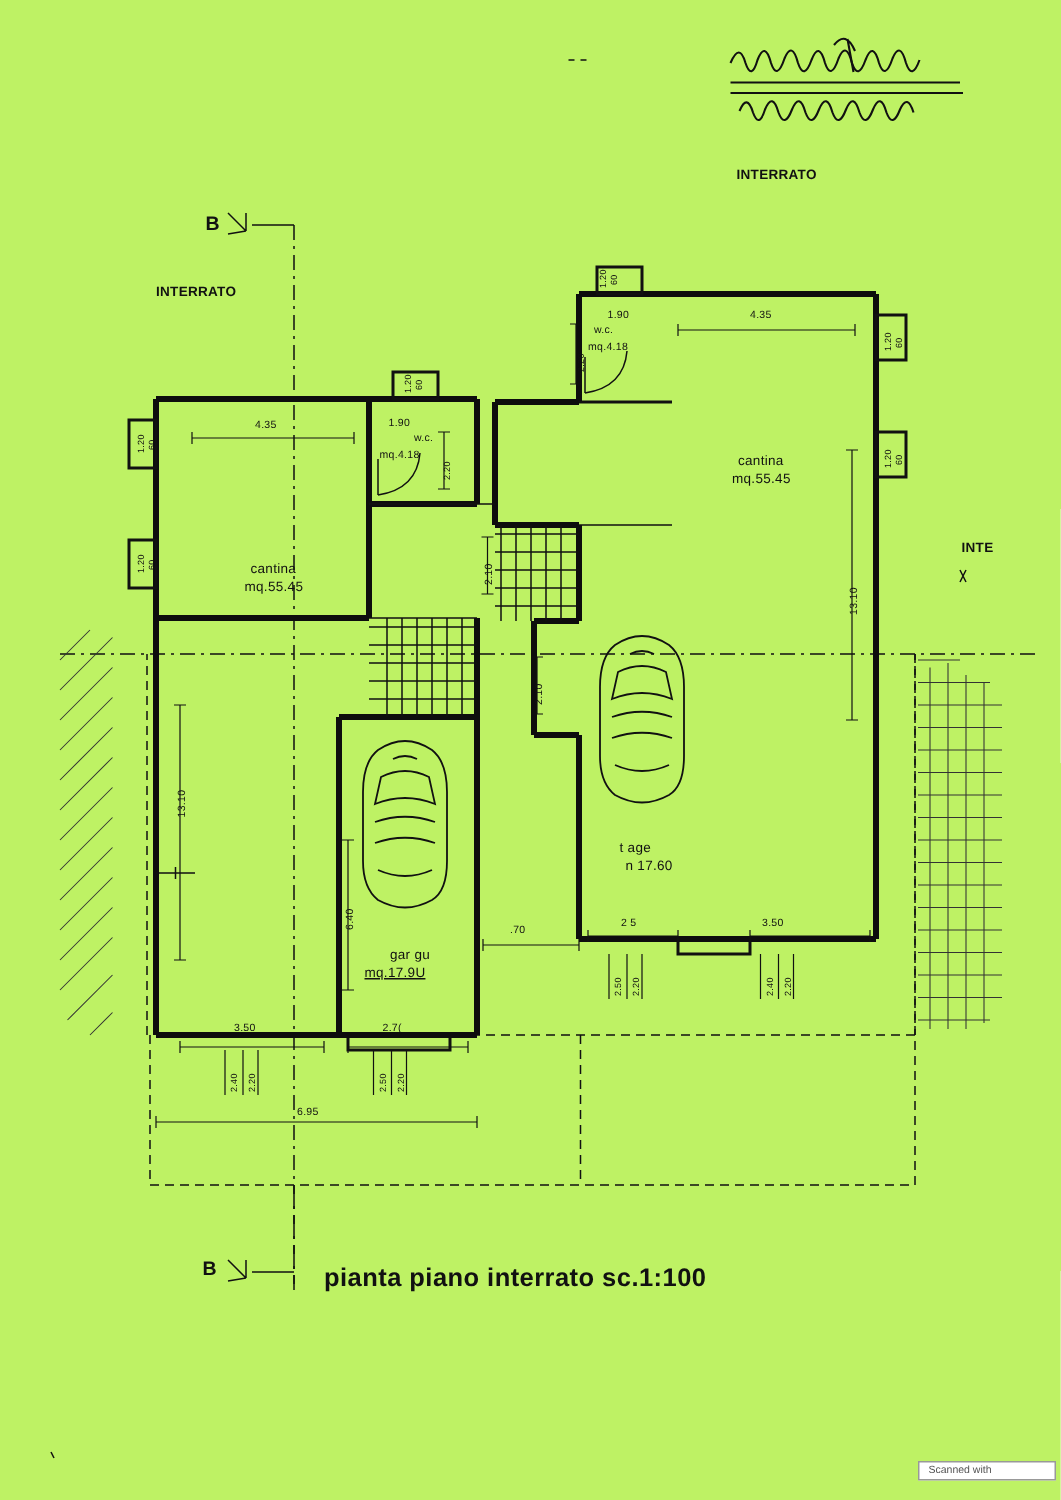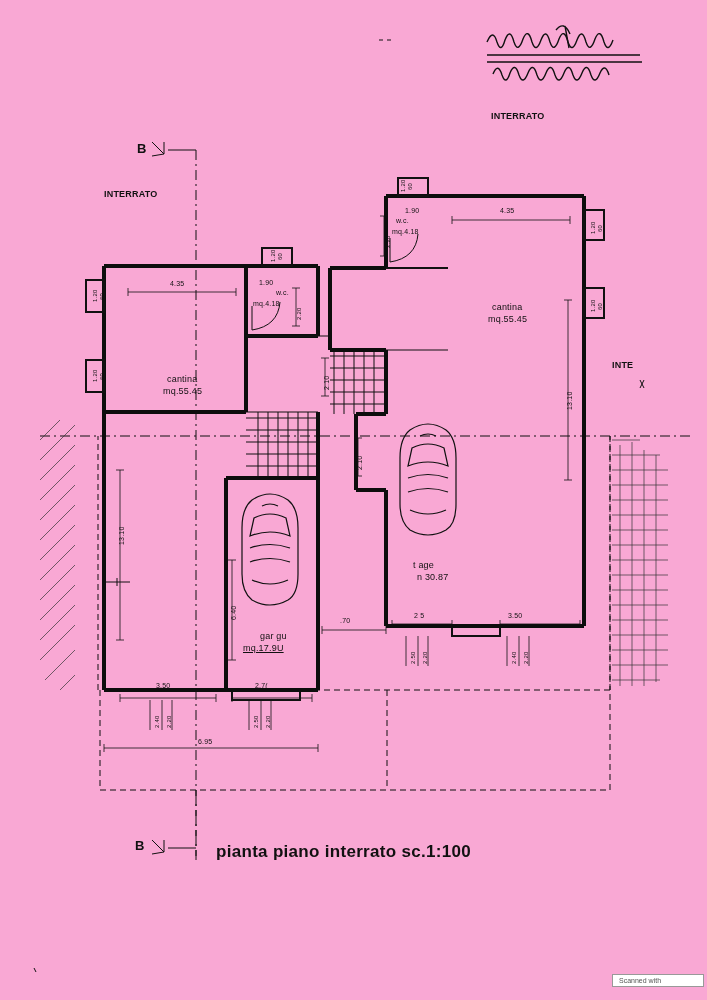--- a/index.html
+++ b/index.html
@@ -1,21 +1,21 @@
 <!DOCTYPE html>
 <html><head>
 <meta charset="utf-8">
 <style>
   html,body{margin:0;padding:0;background:#ffffff;}
   body{
     width:707px;height:1000px;position:relative;overflow:hidden;
     font-family:"Liberation Sans", sans-serif;
     color:#111;
   }
-  #sheet{position:absolute;inset:0;background:#f9a8d4;}
+  #sheet{position:absolute;inset:0;background:#bef264;}
   .lbl{position:absolute;font-size:9px;letter-spacing:.2px;white-space:nowrap;}
   .lbl.b{font-weight:bold;}
   .lbl.vert{transform-origin:0 0;transform:rotate(-90deg);}
   .lbl.tiny{font-size:7px;}
   .lbl.mini{font-size:6px;}
   .title{position:absolute;font-size:17px;font-weight:bold;letter-spacing:.3px;text-align:right;}
   .scan{position:absolute;border:1px solid #999;background:#fff;font-size:7px;
         color:#555;padding:2px 6px;}
   svg{position:absolute;left:0;top:0;}
   .wall{fill:none;stroke:#0d0d0d;stroke-width:4;}
@@ -179,21 +179,21 @@
       <path d="M379 40 L383 40 M387 40 L391 40"></path>
     </g>
     <g class="hair">
       <path d="M34 968 L36 972"></path>
     </g>
     <path class="hair" d="M640 380 L644 388 M644 380 L640 388"></path>
   </svg>
 
   <div class="lbl b" style="left:491px;top:111px;">INTERRATO</div>
   <div class="lbl b" style="left:104px;top:189px;">INTERRATO</div>
-  <div class="lbl b" style="left:612px;top:360px;">INTE</div>
+  <div class="lbl b" style="left:641px;top:360px;">INTE</div>
 
   <div class="lbl b" style="left:137px;top:141px;font-size:13px;">B</div>
   <div class="lbl b" style="left:135px;top:838px;font-size:13px;">B</div>
 
   <div class="lbl" style="left:167px;top:374px;">cantina</div>
   <div class="lbl" style="left:163px;top:386px;">mq.55.45</div>
 
   <div class="lbl" style="left:492px;top:302px;">cantina</div>
   <div class="lbl" style="left:488px;top:314px;">mq.55.45</div>
 
@@ -202,21 +202,21 @@
   <div class="lbl tiny" style="left:253px;top:300px;">mq.4.18</div>
 
   <div class="lbl tiny" style="left:405px;top:207px;">1.90</div>
   <div class="lbl tiny" style="left:396px;top:217px;">w.c.</div>
   <div class="lbl tiny" style="left:392px;top:228px;">mq.4.18</div>
 
   <div class="lbl" style="left:260px;top:631px;">gar  gu</div>
   <div class="lbl" style="left:243px;top:643px;text-decoration:underline;">mq.17.9U</div>
 
   <div class="lbl" style="left:413px;top:560px;">t   age</div>
-  <div class="lbl" style="left:417px;top:572px;">n   30.87</div>
+  <div class="lbl" style="left:417px;top:572px;">n   17.60</div>
 
   <div class="lbl tiny" style="left:170px;top:280px;">4.35</div>
   <div class="lbl tiny" style="left:500px;top:207px;">4.35</div>
   <div class="lbl tiny vert" style="left:118px;top:545px;">13.10</div>
   <div class="lbl tiny vert" style="left:566px;top:410px;">13.10</div>
   <div class="lbl tiny vert" style="left:323px;top:390px;">2.10</div>
   <div class="lbl tiny vert" style="left:356px;top:470px;">2.10</div>
   <div class="lbl mini vert" style="left:296px;top:320px;">2.20</div>
   <div class="lbl mini vert" style="left:385px;top:248px;">2.20</div>
   <div class="lbl tiny vert" style="left:230px;top:620px;">6.40</div>

